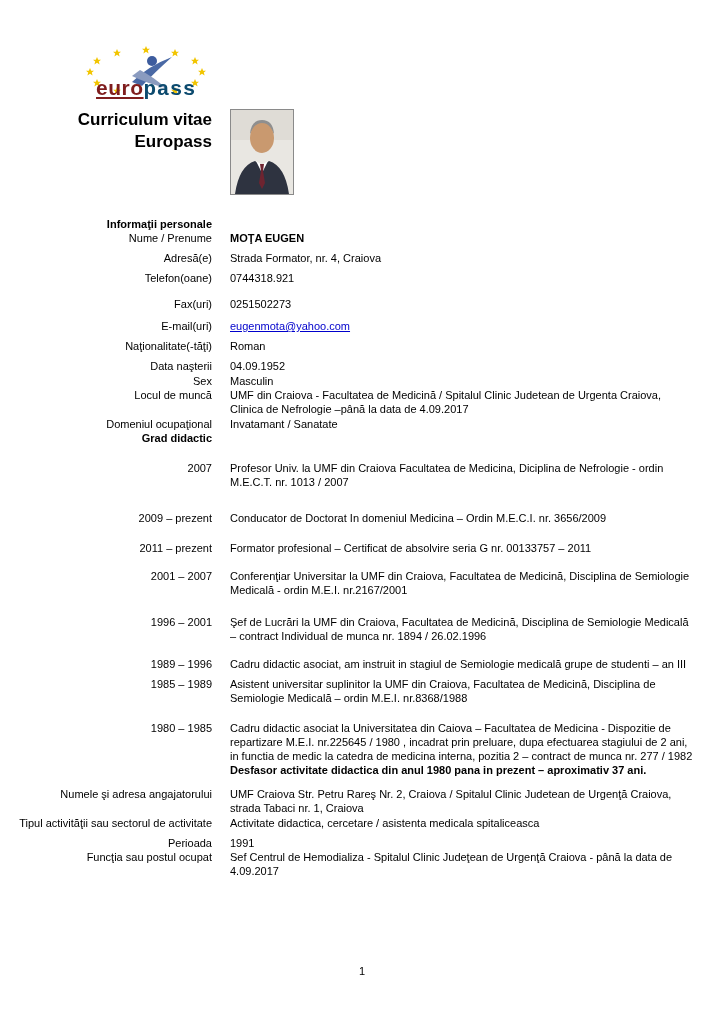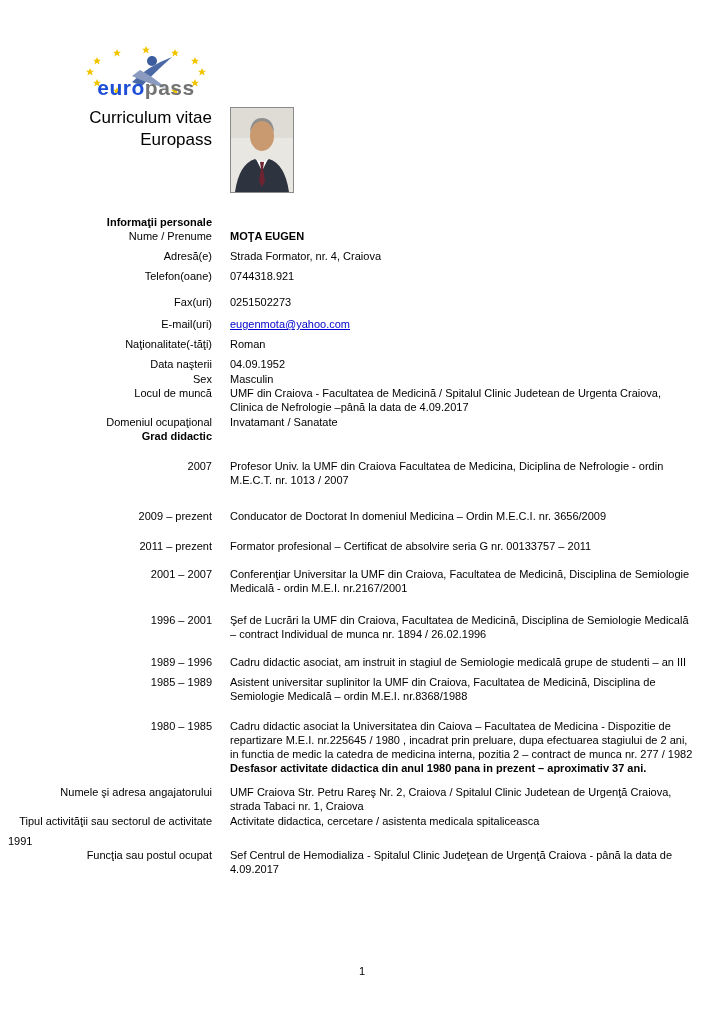--- a/index.html
+++ b/index.html
@@ -7,28 +7,28 @@
     width:724px; height:1024px; margin:0 auto; background:#ffffff;
     position:relative; box-sizing:border-box; padding-top:46px;
     font-family:"Liberation Sans", sans-serif; font-size:11px; line-height:14px; color:#000;
     overflow:hidden;
   }
   .row { display:flex; align-items:flex-start; }
   .lcol { width:222px; min-width:222px; box-sizing:border-box; text-align:right; padding-right:10px; }
   .vcol { flex:1; padding-left:8px; padding-right:30px; }
   .bold { font-weight:bold; }
   .heading { font-weight:bold; font-size:11px; }
-  .title { font-size:17px; line-height:22px; font-weight:normal; }
+  .title { font-size:17px; line-height:22px; font-weight:bold; }
   .link { color:#0000cc; text-decoration:underline; cursor:pointer; }.mt4{}.mt5{margin-top:1px}.mt6{margin-top:6px}
   .mt8{margin-top:8px}.mt10{margin-top:10px}.mt14{margin-top:14px}
   .mt16{margin-top:16px}.mt18{margin-top:18px}.mt20{margin-top:20px}.mt22{margin-top:22px}.mt24{margin-top:12px}
   .logo { display:inline-block; width:132px; text-align:center; }
   .logo-text { margin-top:-24px; font-size:21px; font-weight:bold; letter-spacing:0.5px; line-height:22px; }
-  .logo-euro { color:#1d4ed8; }
-  .logo-pass { color:#737373; }
+  .logo-euro { color:#7f1d1d;text-decoration:underline; }
+  .logo-pass { color:#0c4a6e;font-family:Liberation Mono, monospace; }
   .photo-frame { display:inline-block; border:1px solid #8a8a8a; line-height:0; }
   .footer { position:absolute; bottom:46px; left:0; width:100%; text-align:center; }
 </style>
 </head>
 <body>
 
 <div class="page">
 
   <div class="row">
     <div class="lcol">
@@ -188,20 +188,21 @@
     <div class="lcol">Numele şi adresa angajatorului</div>
     <div class="vcol">UMF Craiova Str. Petru Rareş Nr. 2, Craiova / Spitalul Clinic Judetean de Urgenţă Craiova, strada Tabaci nr. 1, Craiova</div>
   </div>
 
   <div class="row mt5">
     <div class="lcol">Tipul activităţii sau sectorul de activitate</div>
     <div class="vcol">Activitate didactica, cercetare / asistenta medicala spitaliceasca</div>
   </div>
 
   <div class="row mt6">
+    <div class="lcol">Perioada</div>
     <div class="vcol">1991</div>
   </div>
 
   <div class="row mt4">
     <div class="lcol">Funcţia sau postul ocupat</div>
     <div class="vcol">Sef Centrul de Hemodializa - Spitalul Clinic Judeţean de Urgenţă Craiova - până la data de 4.09.2017</div>
   </div>
 
   <div class="footer">1</div>
 

